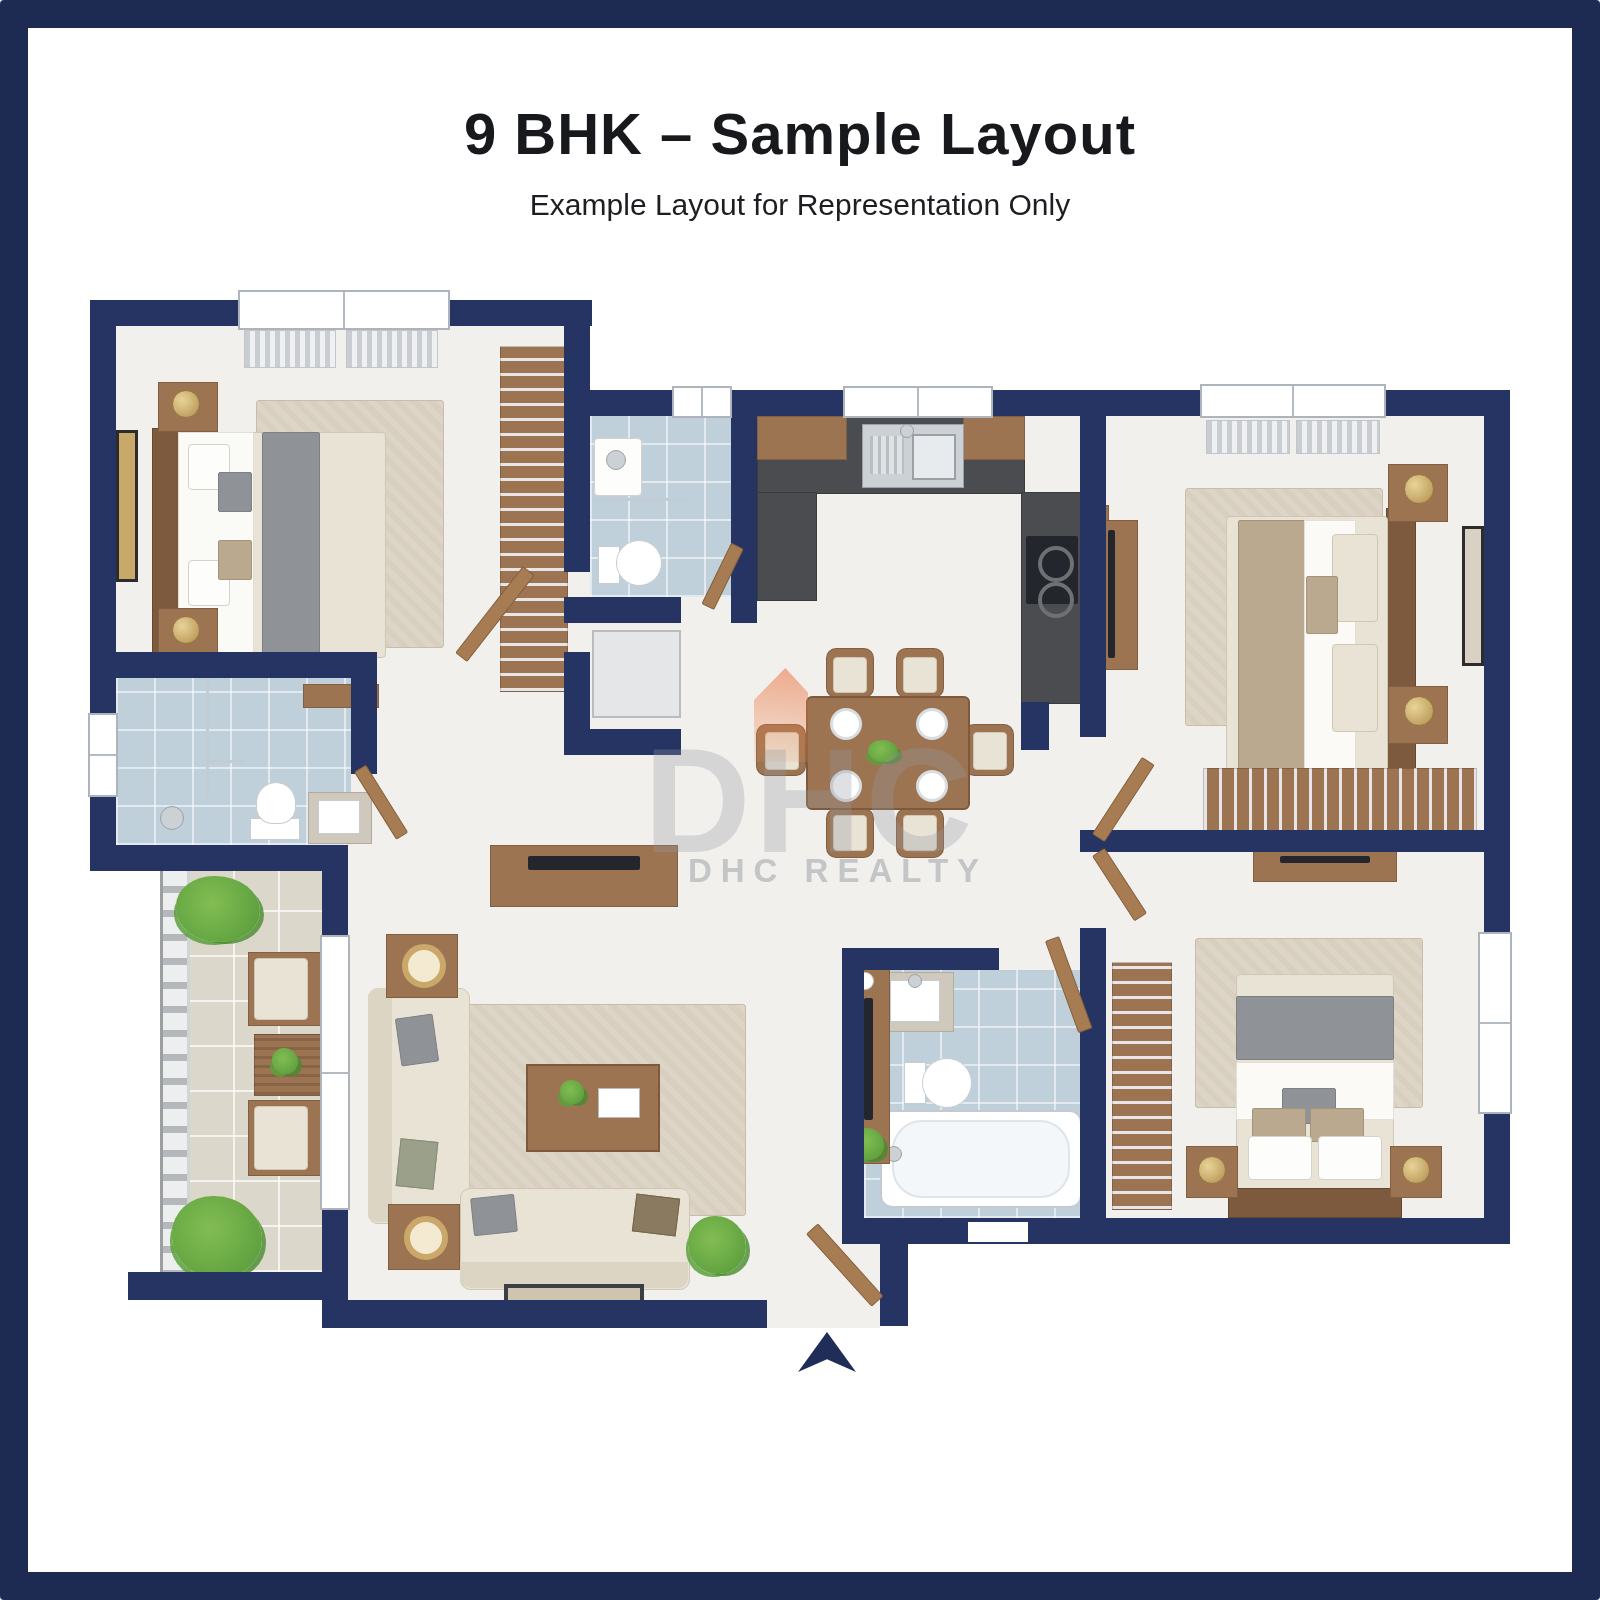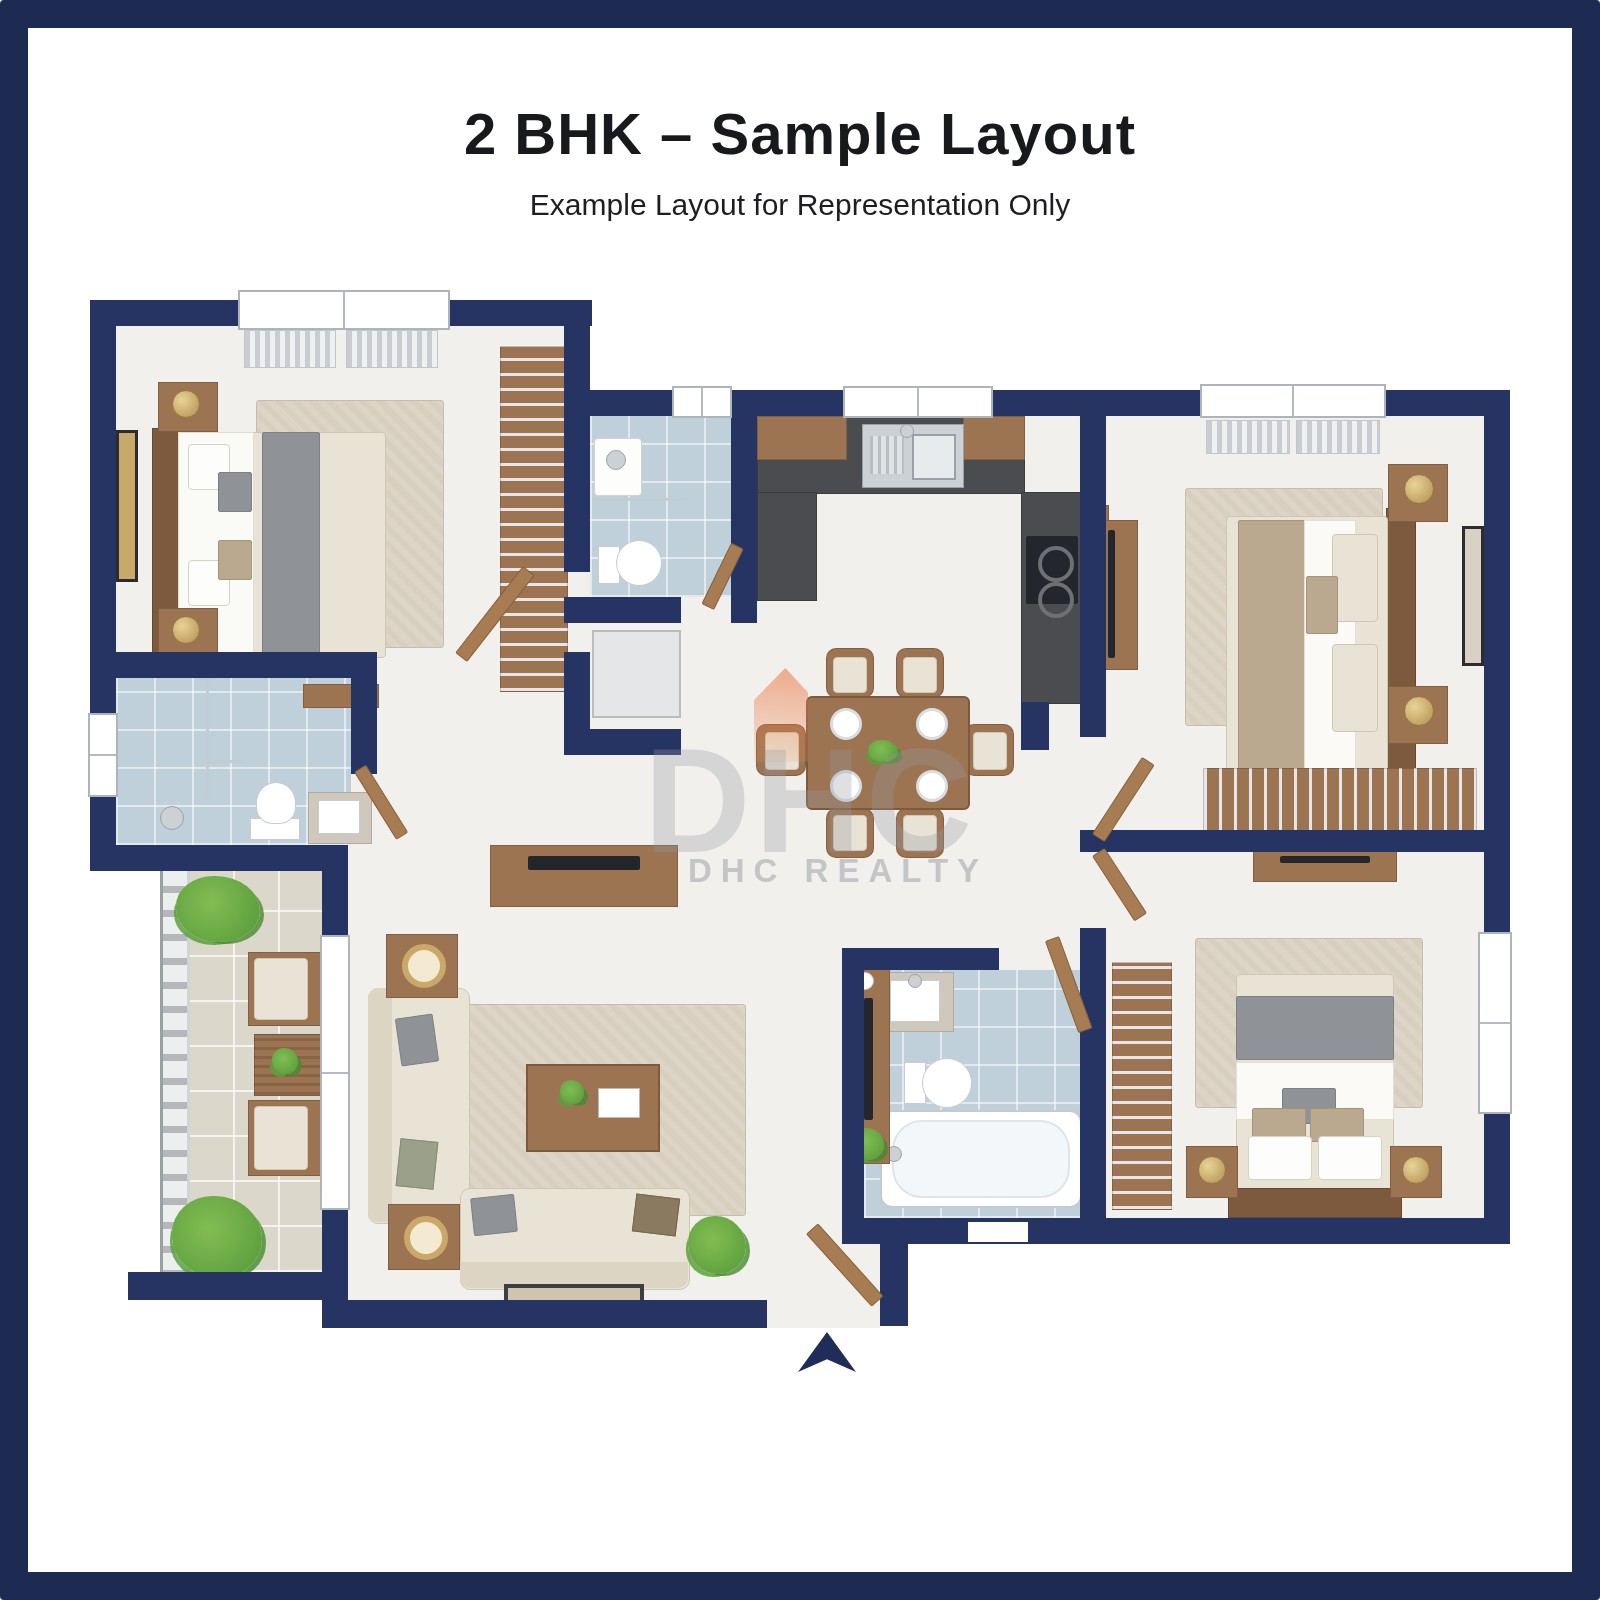--- a/index.html
+++ b/index.html
@@ -49,21 +49,21 @@
             background:linear-gradient(185deg,rgba(233,112,60,.55),rgba(243,160,100,.15))}
   .wm-text{font-size:148px;font-weight:700;color:rgba(148,153,162,.30);letter-spacing:4px;text-align:center}
   .wm-sub{font-size:33px;font-weight:600;color:rgba(148,153,162,.5);letter-spacing:9px;text-align:center}
   .arrow{background:var(--arrow,#1f2d58);clip-path:polygon(50% 0,100% 100%,50% 68%,0 100%)}
 </style>
 </head>
 <body>
 
 <div class="a frame"></div>
 
-<div class="a title">2 BHK – Sample Layout</div>
+<div class="a title">9 BHK – Sample Layout</div>
 <div class="a subtitle">Example Layout for Representation Only</div>
 
 <div class="a floor" style="left:116px;top:326px;width:474px;height:326px"></div>
 <div class="a floor" style="left:116px;top:652px;width:474px;height:193px"></div>
 <div class="a floor" style="left:347px;top:845px;width:243px;height:455px"></div>
 <div class="a floor" style="left:590px;top:416px;width:894px;height:802px"></div>
 <div class="a floor" style="left:590px;top:1218px;width:292px;height:82px"></div>
 <div class="a floor" style="left:765px;top:1300px;width:115px;height:28px"></div>
 <div class="a btile" style="left:188px;top:868px;width:134px;height:404px"></div>
 

